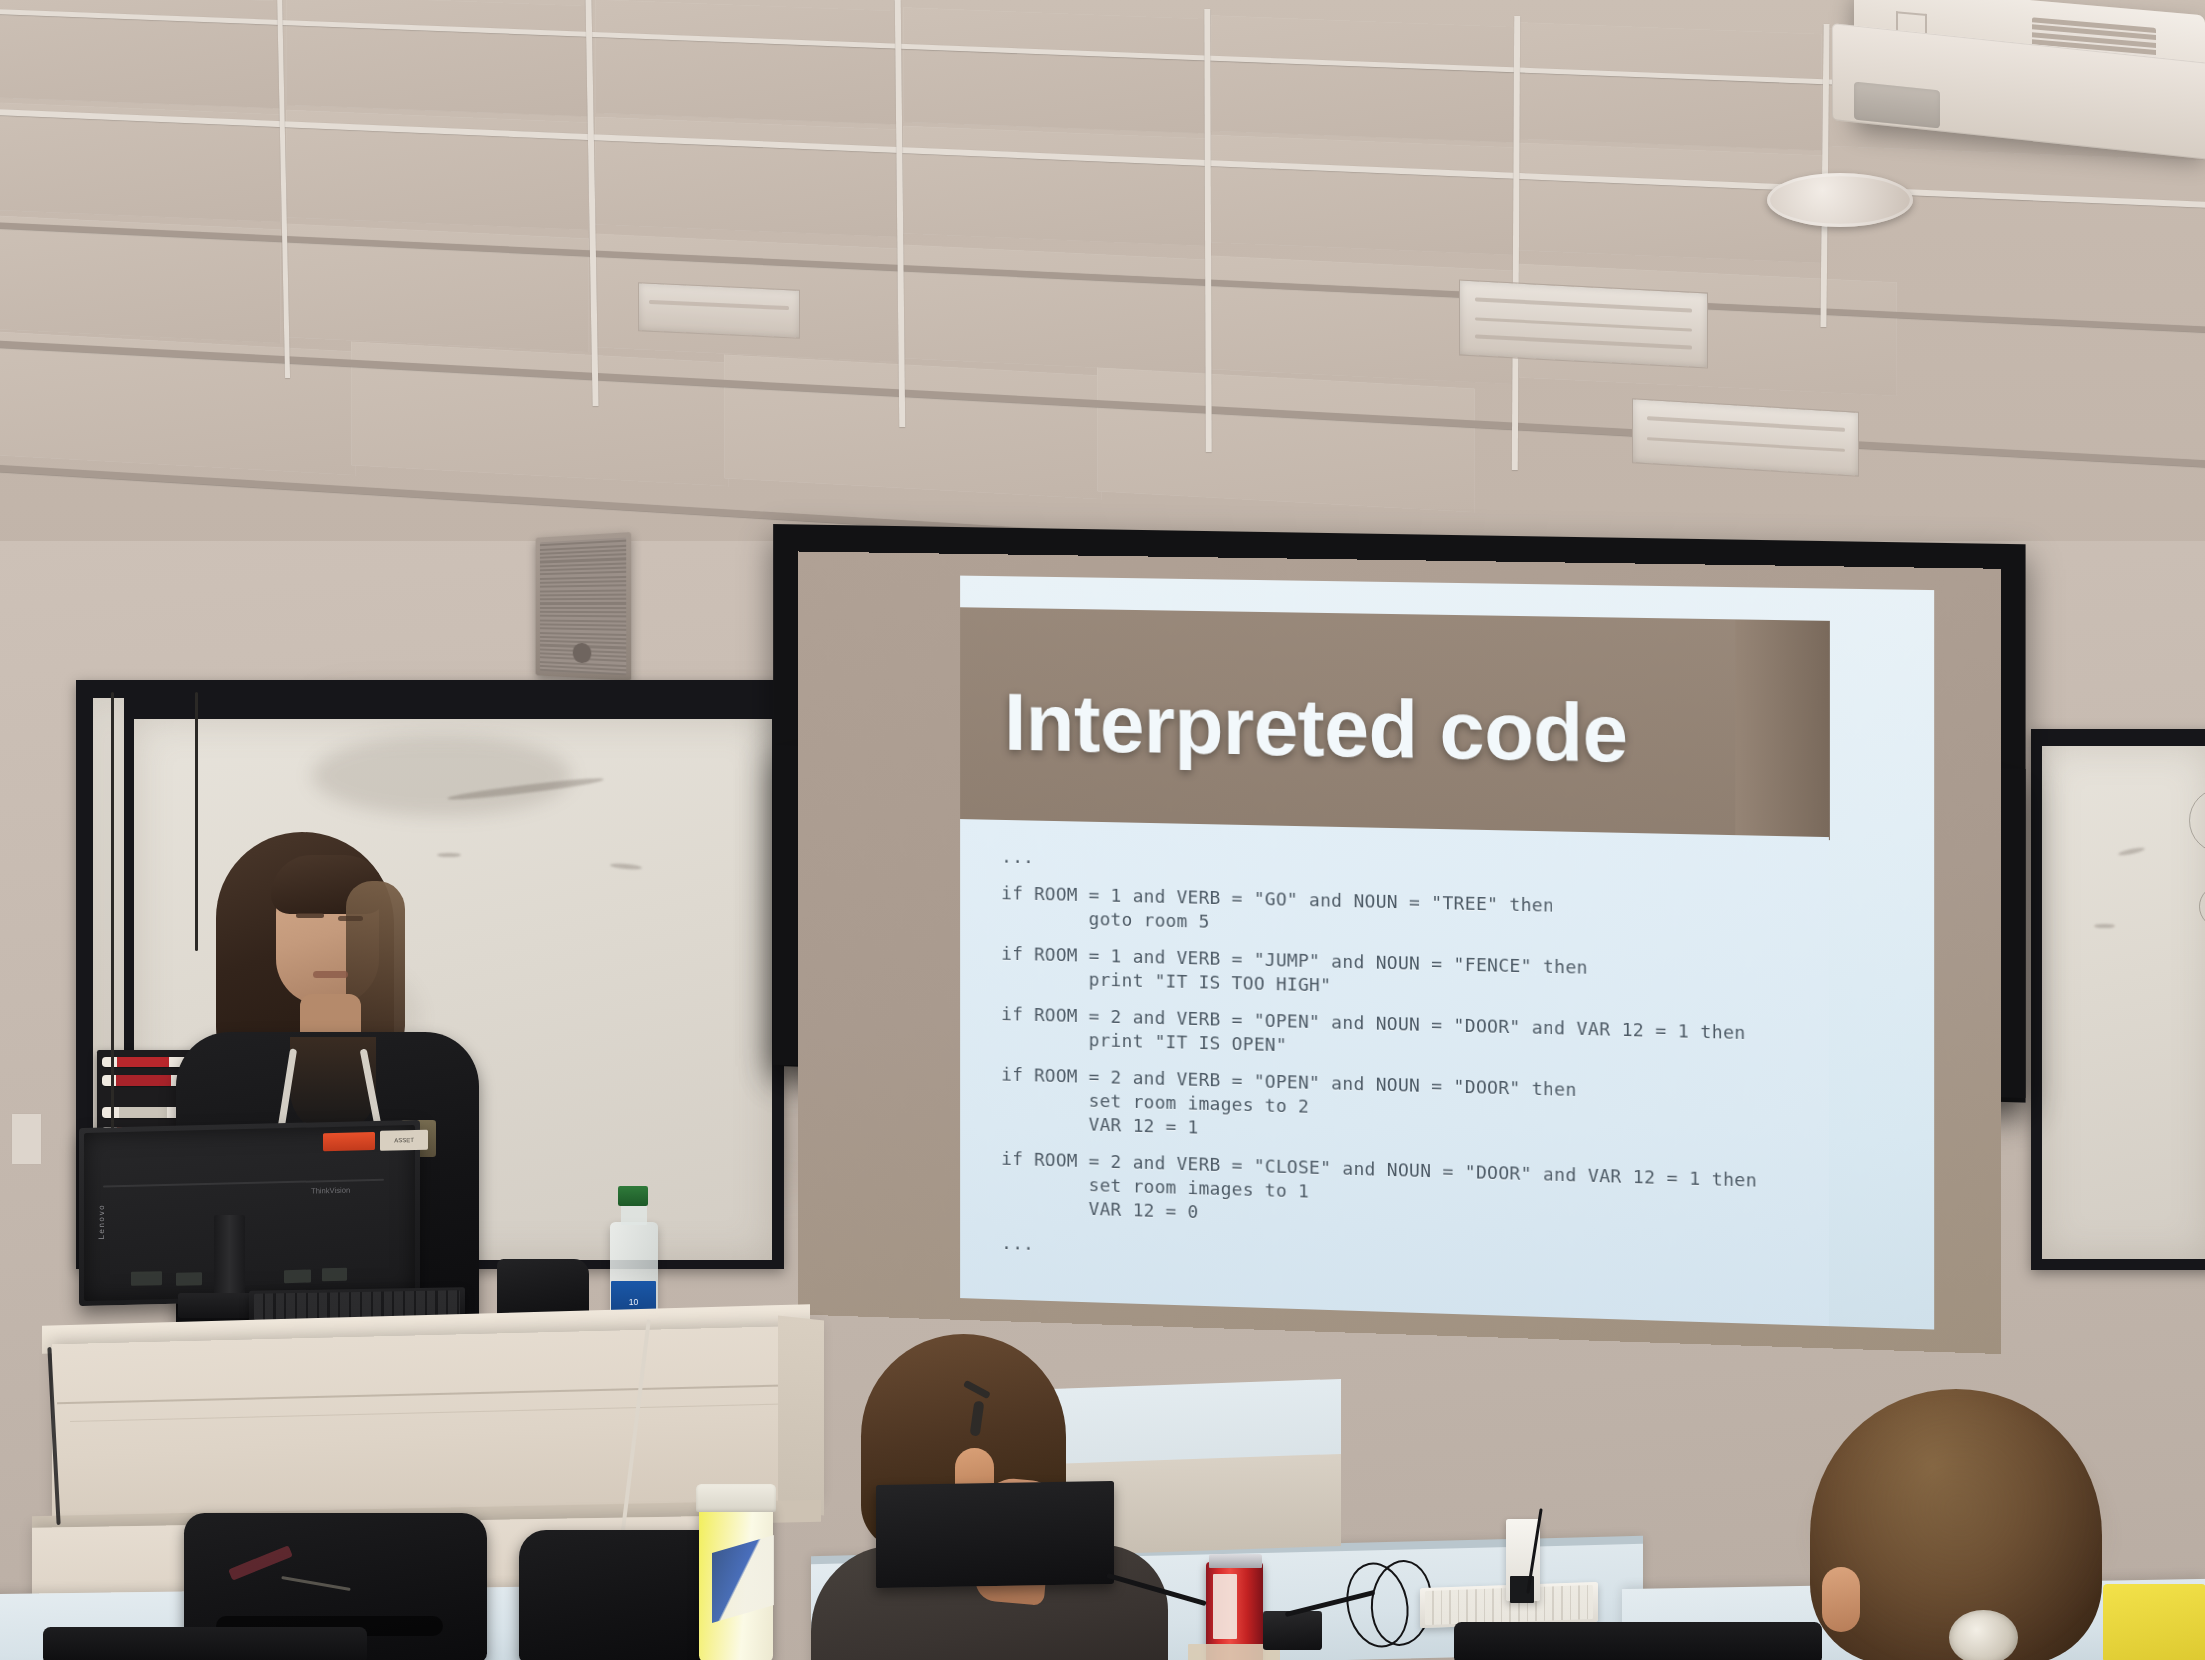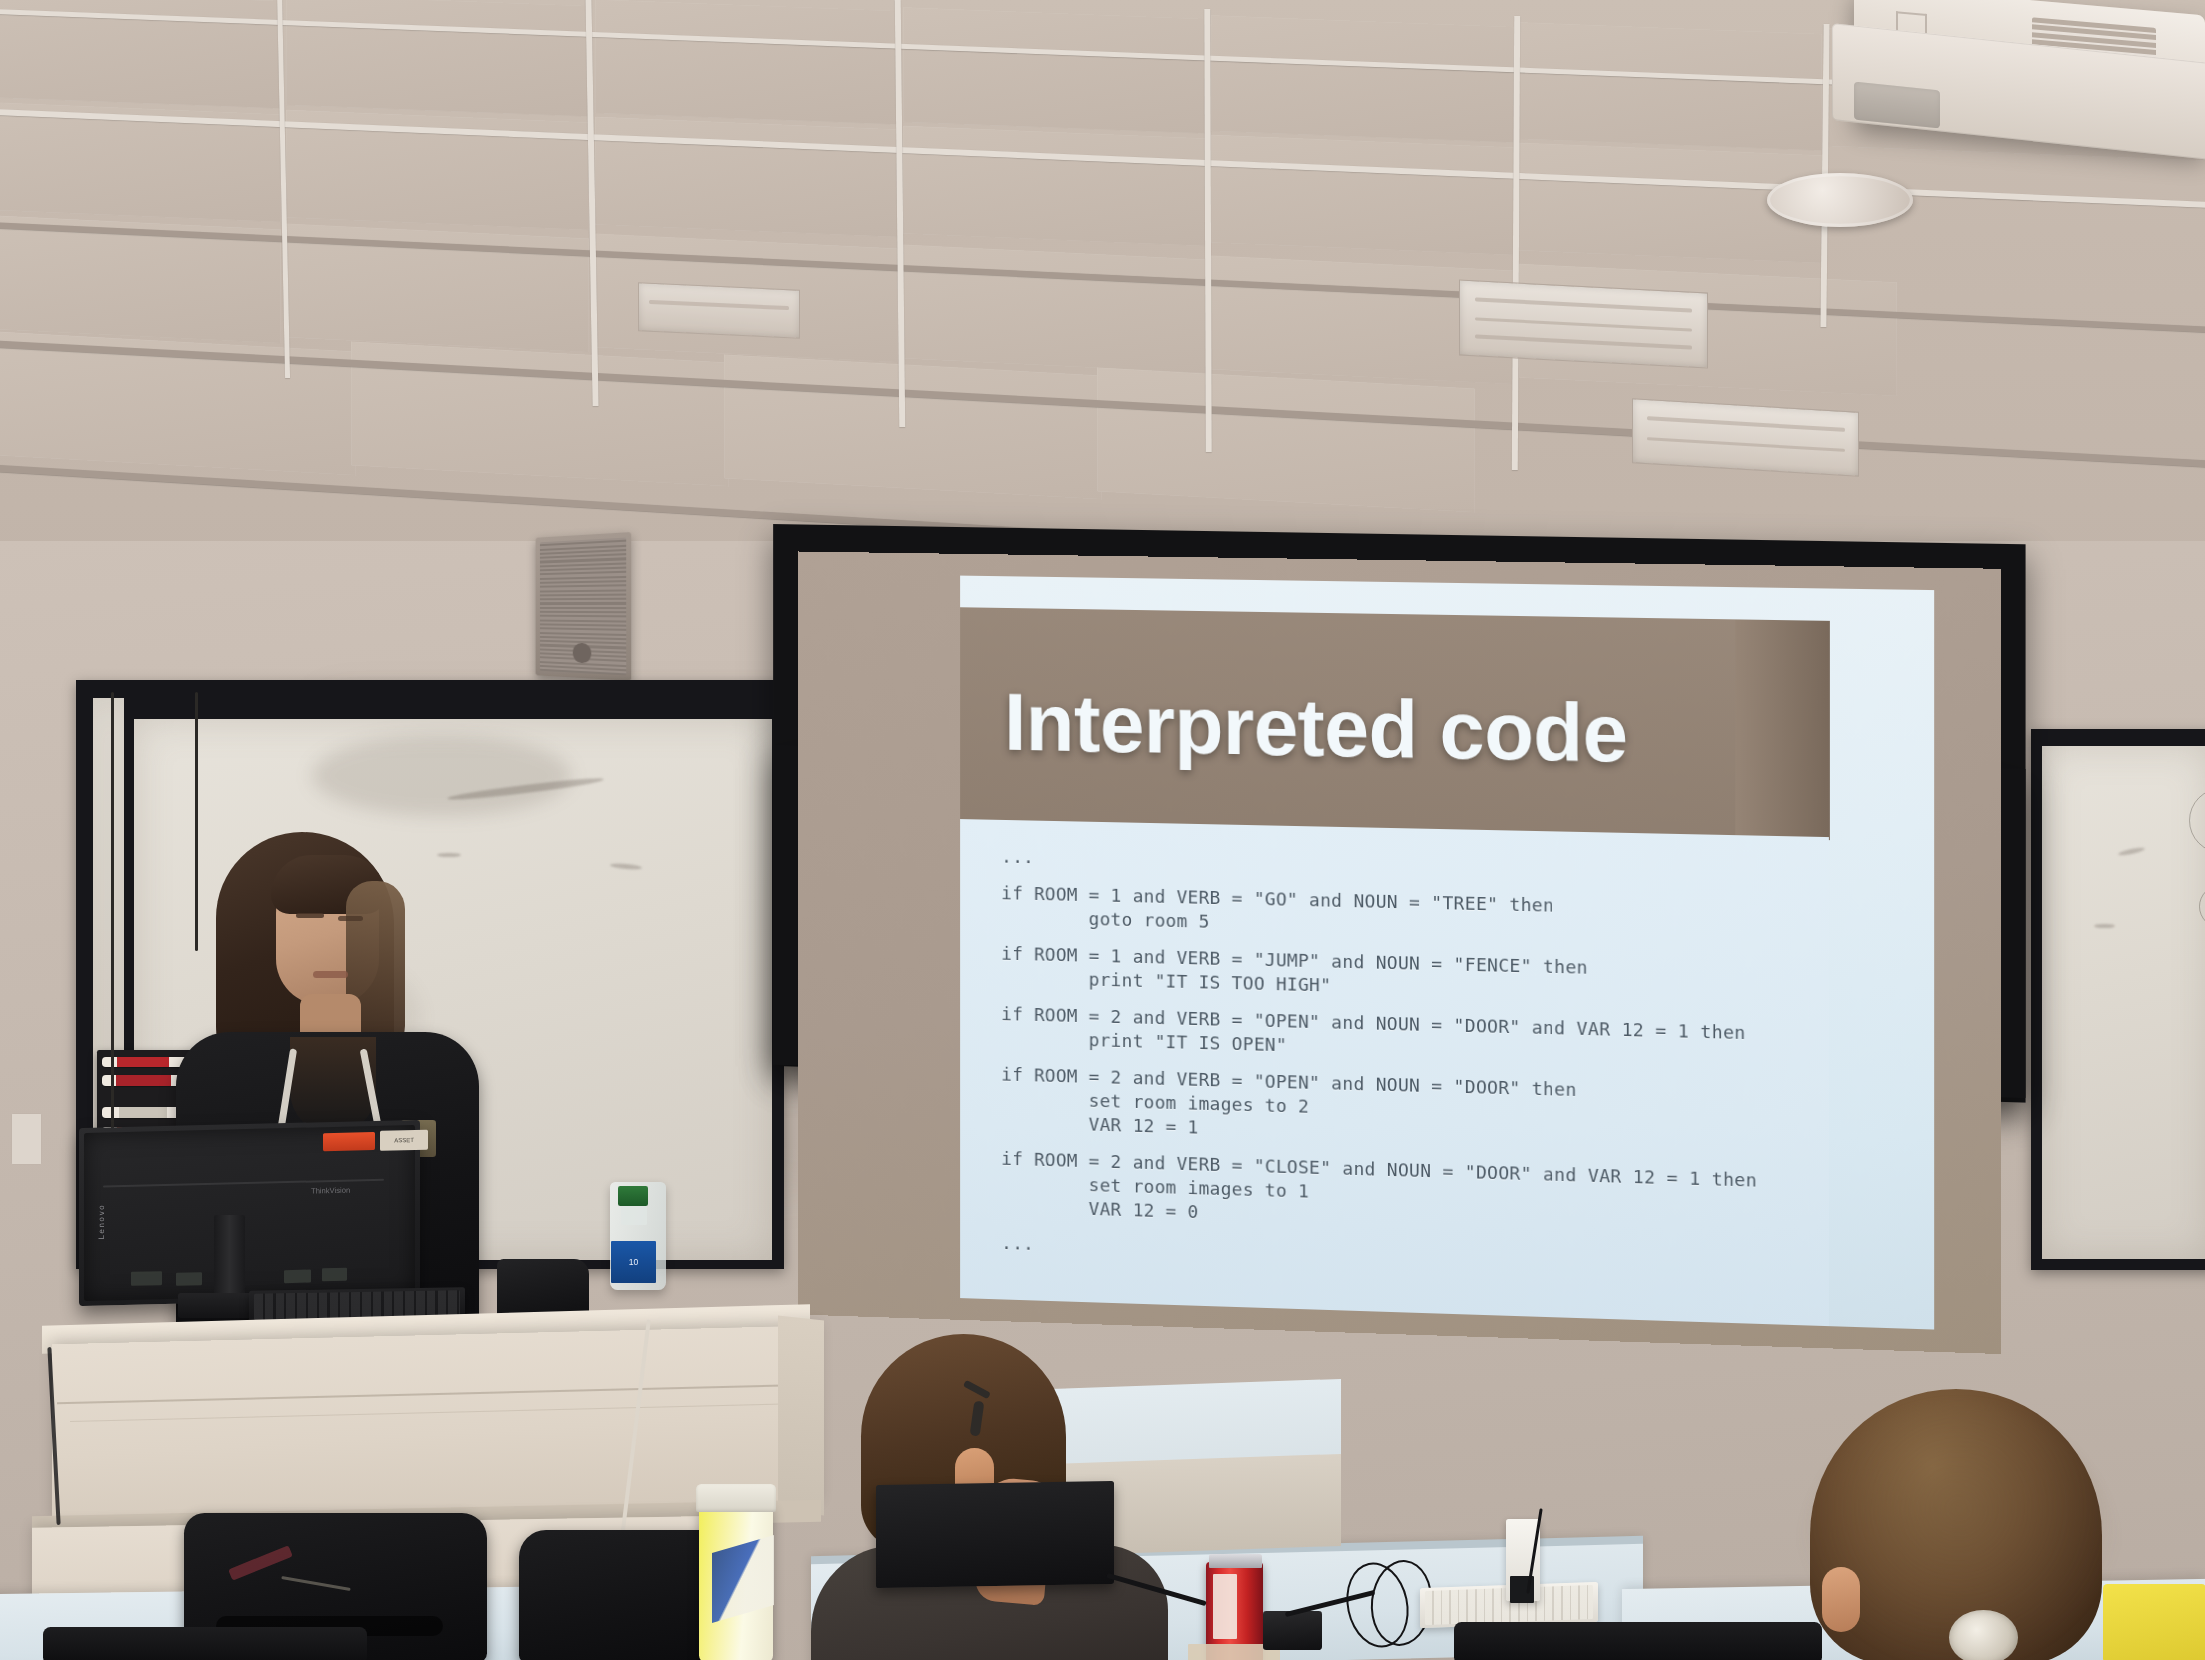--- a/index.html
+++ b/index.html
@@ -367,21 +367,21 @@
   </div>
   <div class="mon-stand-neck" style="left:214px;top:1215px;width:31px;height:92px;"></div>
   <div class="mon-stand-base" style="left:178px;top:1293px;width:103px;height:25px;"></div>
 
   <div class="keyboard" style="left:249px;top:1289px;width:216px;height:36px;transform:skewY(-1deg);">
     <div class="keys"></div>
   </div>
 
   <div style="position:absolute;left:497px;top:1259px;width:92px;height:59px;background:linear-gradient(170deg,#232325,#0f0f11);border-radius:6.5px 15px 4.3px 4.3px;"></div>
 
-  <div class="bottle" style="left:610px;top:1182px;width:56px;height:108px;">
+  <div class="bottle" style="left:610px;top:1222px;width:48px;height:108px;">
     <div class="bottle-label" style="left:1.1px;top:59px;width:45px;height:42px;">10</div>
   </div>
   <div class="bottle-neck" style="left:621px;top:1201px;width:26px;height:24px;"></div>
   <div class="bottle-cap" style="left:618px;top:1186px;width:30px;height:19.5px;"></div>
 
   <div class="podium-top" style="left:42px;top:1315px;width:768px;height:28px;transform:skewY(-1.6deg);"></div>
   <div class="podium" style="left:52px;top:1335px;width:768px;height:178px;transform:skewY(-1.4deg);">
     <div class="podium-seam" style="left:5.4px;top:58px;width:757px;"></div>
     <div class="podium-seam" style="left:18.4px;top:77px;width:735px;height:1.1px;opacity:.5;"></div>
   </div>

